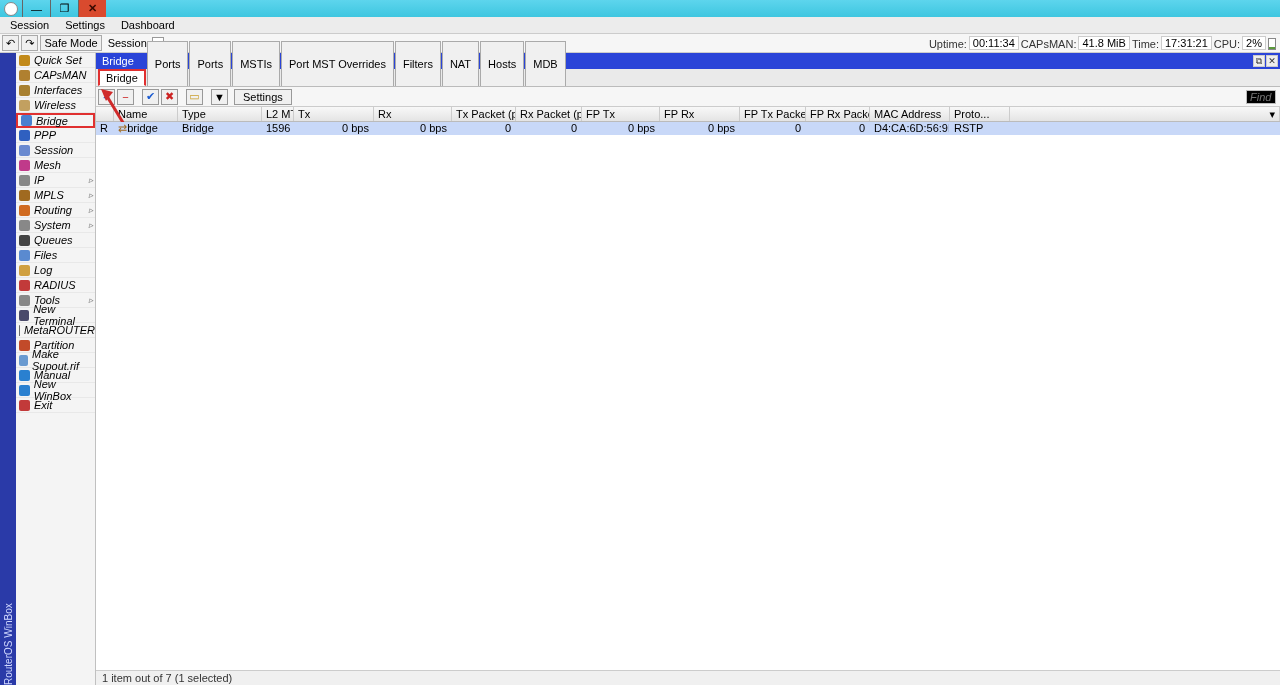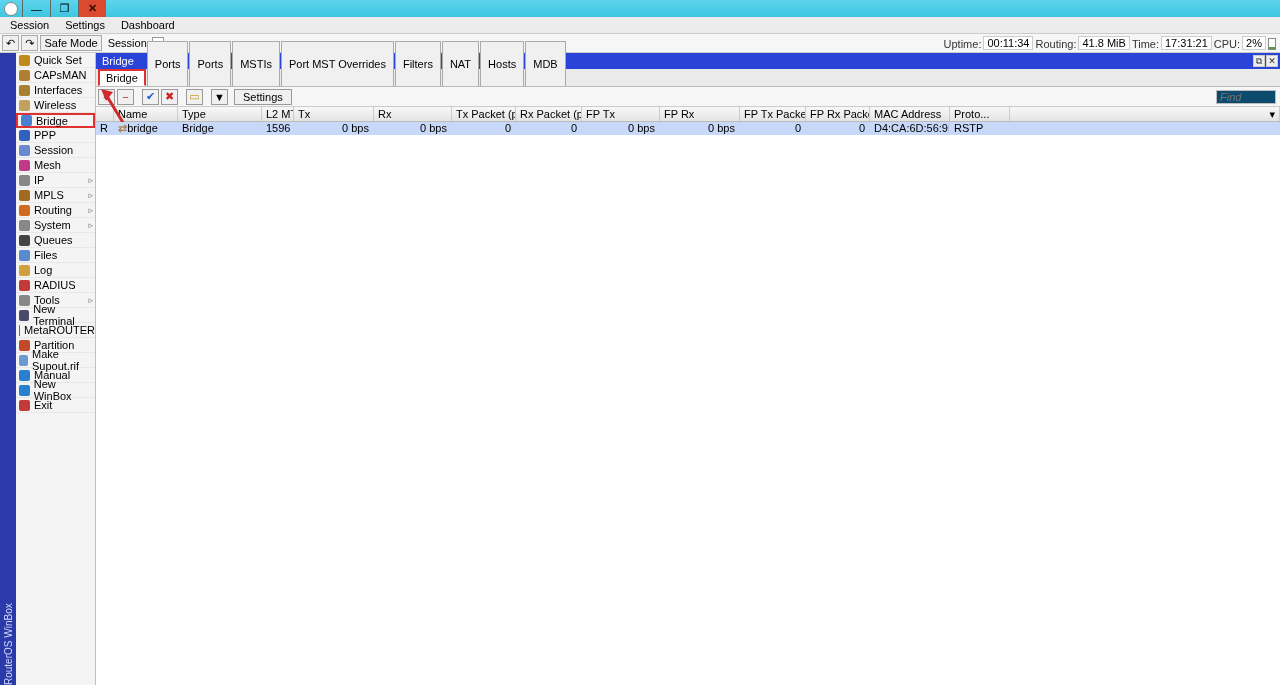--- a/index.html
+++ b/index.html
@@ -22,38 +22,38 @@
 .toolbar .spacer { flex: 1; }
 .toolbar .status-group { display: flex; align-items: flex-end; padding-right: 4px; gap: 2px; }
 .toolbar .status-label { color: #333; }
 .toolbar .status-val { border: 1px solid #ccc; background: #fff; padding: 0 3px; height: 14px; line-height: 12px; }
 .toolbar .cpu-bar { width: 8px; height: 12px; border: 1px solid #888; background: linear-gradient(to top, #5a9a3a 20%, #fff 20%); }
 
 .main { display: flex; height: calc(685px - 17px - 17px - 19px); }
 .vstrip { width: 16px; background: #2a3aa8; color: #d0d8ff; writing-mode: vertical-rl; transform: rotate(180deg); display: flex; align-items: center; justify-content: flex-start; padding-bottom: 6px; font-size: 10px; }
 
 .sidebar { width: 80px; background: #f4f4f4; border-right: 1px solid #c0c0c0; overflow: visible; position:relative; }
-.sidebar .item { height: 15px; display: flex; align-items: center; padding-left: 3px; gap: 4px; cursor: pointer; border-bottom: 1px solid #e8e8e8; }
+.sidebar .item { height: 15px; display: flex; align-items: center; padding-left: 3px; gap: 4px; cursor: pointer; border-bottom: 1px solid #e8e8e8; font-style: italic; }
 .sidebar .item.hl { border: 2px solid #e03030; }
 .sidebar .icon { width: 11px; height: 11px; display: inline-block; }
 .sidebar .sub { color: #777; margin-left: auto; padding-right: 2px; font-size: 9px; }
 
 .content { flex: 1; display: flex; flex-direction: column; background: #fff; }
 .panel-title { height: 16px; background: #2a44d8; color: #fff; display: flex; align-items: center; padding-left: 6px; font-size: 11px; }
 .panel-title .pright { margin-left: auto; display: flex; gap: 1px; padding-right: 2px; }
 .panel-title .pbtn { width: 12px; height: 12px; border: 1px solid #ccc; background: #eee; color: #333; font-size: 9px; line-height: 10px; text-align: center; }
 
 .tabs { height: 18px; background: #eaeaea; border-bottom: 1px solid #bbb; display: flex; align-items: flex-end; padding-left: 2px; }
 .tabs .tab { border: 1px solid #aaa; border-bottom: none; background: #f0f0f0; padding: 16px 7px; margin-right: 1px; cursor: pointer; position: relative; }
 .tabs .tab.active { background: #fff; border: 2px solid #e03030; border-bottom: 1px solid #fff; padding: 1px 6px; }
 
 .panel-toolbar { height: 20px; background: #f6f6f6; border-bottom: 1px solid #ccc; display: flex; align-items: center; padding-left: 2px; gap: 2px; position: relative; }
 .panel-toolbar .tbtn { width: 17px; height: 16px; border: 1px solid #999; background: #f0f0f0; display: flex; align-items: center; justify-content: center; cursor: pointer; font-size: 11px; }
 .panel-toolbar .settings-btn { border: 1px solid #999; background: #f0f0f0; padding: 1px 8px; margin-left: 4px; cursor: pointer; }
-.panel-toolbar .find-box { margin-left: auto; margin-right: 4px; border: 1px solid #bbb; background: #0c4a6e; color: #999; padding: 1px 3px; width: 60px; height: 14px; font-style: italic; }
+.panel-toolbar .find-box { margin-left: auto; margin-right: 4px; border: 1px solid #bbb; background: #000000; color: #999; padding: 1px 3px; width: 30px; height: 14px; font-style: italic; }
 
 .grid-header { height: 15px; background: linear-gradient(to bottom,#f8f8f8,#e4e4e4); border-bottom: 1px solid #bbb; display: flex; }
 .grid-header .col { border-right: 1px solid #ccc; padding: 1px 4px; overflow: hidden; white-space: nowrap; }
 .grid-row { height: 13px; display: flex; background: #c8d8f8; }
 .grid-row .cell { border-right: 1px solid transparent; padding: 0 4px; overflow: hidden; white-space: nowrap; }
 .grid-body { flex: 1; background: #fff; position: relative; }
 
 .arrow-annotation { position: absolute; top: 0px; left: 3px; width: 40px; height: 60px; pointer-events: none; }
 
 .status-bar { height: 15px; background: #f0f0f0; border-top: 1px solid #ccc; padding-left: 6px; display: flex; align-items: center; color: #333; }
@@ -82,21 +82,21 @@
 <div class="toolbar">
   <div class="btn">↶</div>
   <div class="btn">↷</div>
   <div class="btn">Safe Mode</div>
   <span class="session-label">Session:</span>
   <span class="session-box"></span>
   <span class="spacer"></span>
   <div class="status-group">
     <span class="status-label">Uptime:</span>
     <span class="status-val">00:11:34</span>
-    <span class="status-label">Routing:</span>
+    <span class="status-label">CAPsMAN:</span>
     <span class="status-val">41.8 MiB</span>
     <span class="status-label">Time:</span>
     <span class="status-val">17:31:21</span>
     <span class="status-label">CPU:</span>
     <span class="status-val">2%</span>
     <span class="cpu-bar"></span>
   </div>
 </div>
 
 <div class="main">
@@ -275,14 +275,17 @@
         <div class="cell col-rxp tar">0</div>
         <div class="cell col-fptx tar">0 bps</div>
         <div class="cell col-fprx tar">0 bps</div>
         <div class="cell col-fptxp tar">0</div>
         <div class="cell col-fprxp tar">0</div>
         <div class="cell col-mac">D4:CA:6D:56:9D...</div>
         <div class="cell col-proto">RSTP</div>
       </div>
     </div>
 
+    <div class="status-bar">
+      <span>1 item out of 7 (1 selected)</span>
+    </div>
   </div>
 </div>
 
 </body></html>

